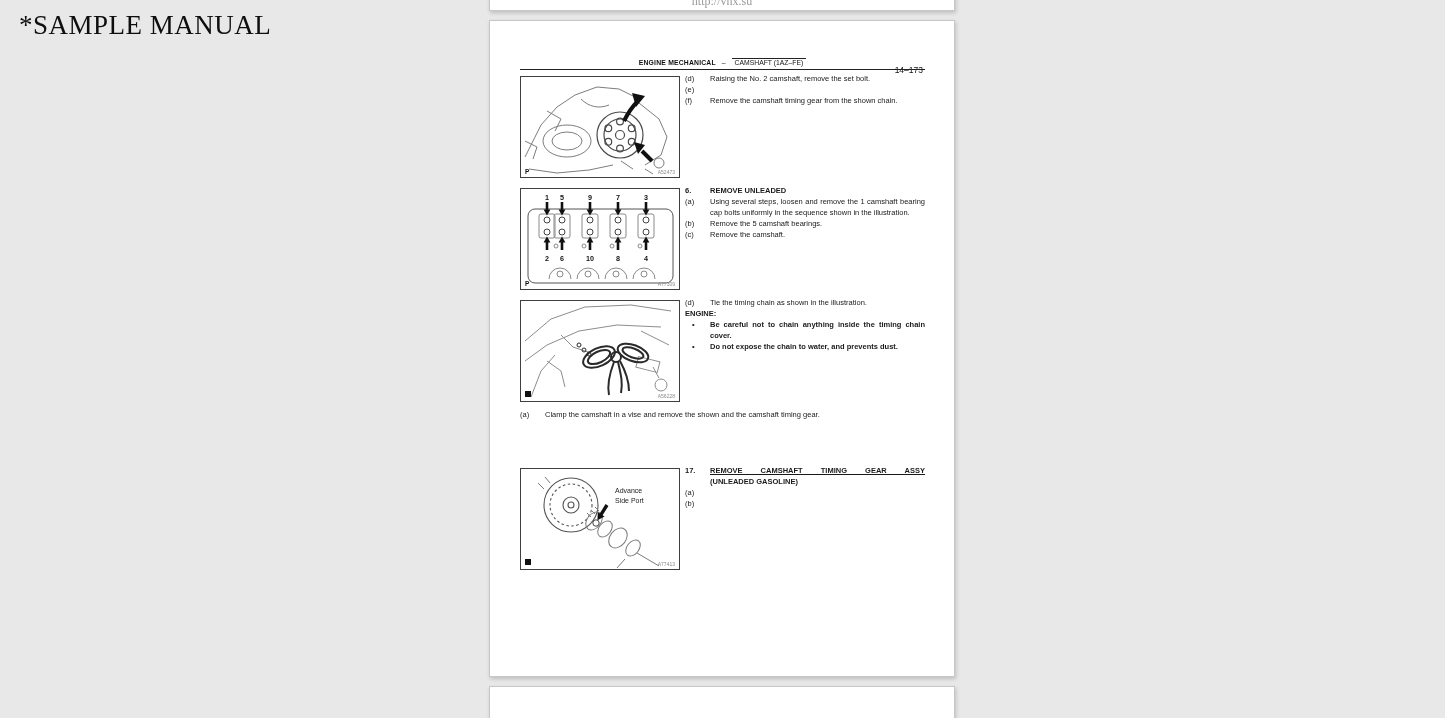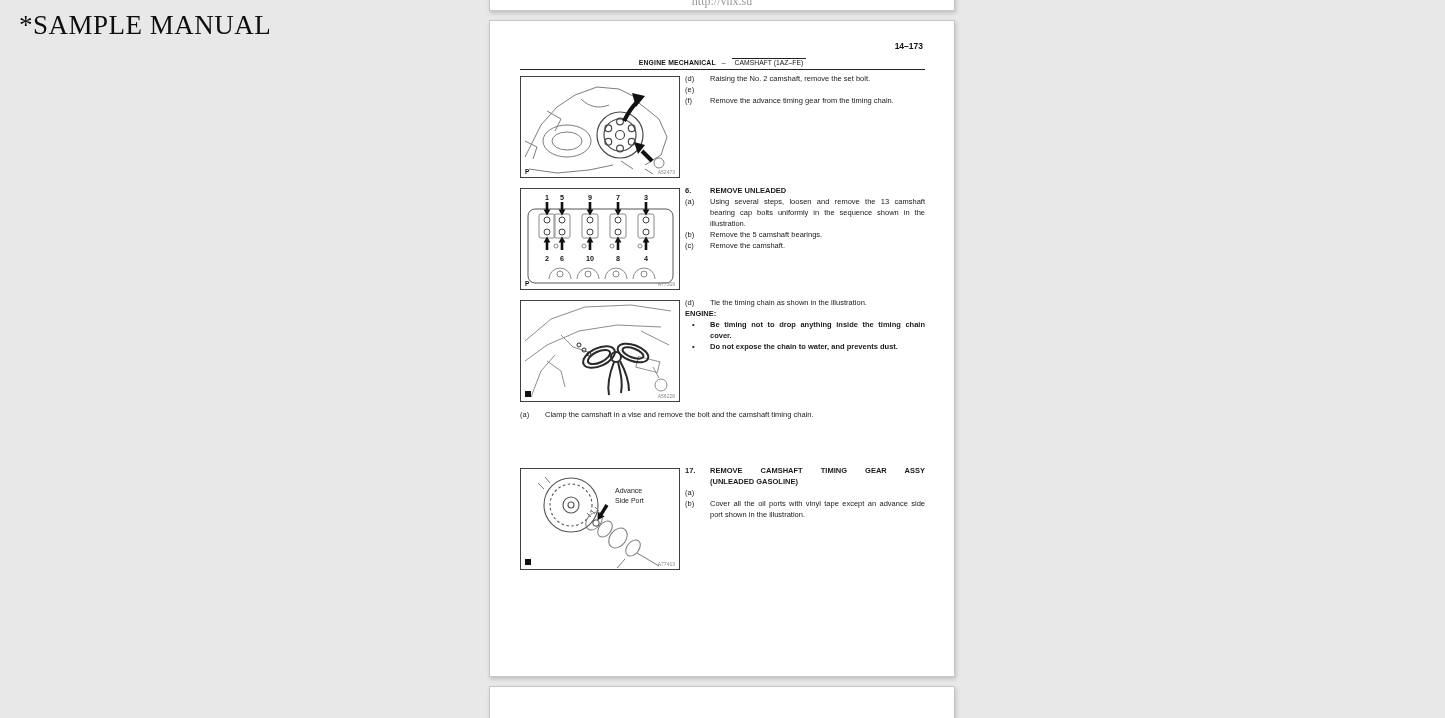--- a/index.html
+++ b/index.html
@@ -31,22 +31,22 @@
 
   .watermark {
     position:absolute; left:0; right:0; bottom:1px;
     text-align:center;
     font-family:"Liberation Serif", serif;
     font-size:12px; color:#9a9a9a;
   }
 
   
   .pgnum {
-    position:absolute; top:20px; right:31px;
-    font-size:8.5px; font-weight:bold; color:#111;
+    position:absolute; top:44px; right:31px;
+    font-size:8.5px; font-weight:normal; color:#111;
   }
   .hdr {
     position:absolute; left:30px; width:405px; top:38px;
     text-align:center; font-size:6.8px;
     border-bottom:1px solid #222; padding-bottom:2.5px;
     color:#111; white-space:nowrap;
   }
   .hdr .sec { font-weight:bold; letter-spacing:.2px; }
   .hdr .sep { margin:0 6px; }
   .hdr .ttl { border-top:1px solid #222; padding:0 3px; }
@@ -65,21 +65,21 @@
 
   
   .tblock { position:absolute; left:195px; width:240px; font-size:7.5px; line-height:11px; }
   .tblock.full { left:30px; width:405px; }
   .b1{top:52px}.b2{top:164px}.b3{top:276px}.b4{top:388px}.b5{top:444px}
 
   .li { display:flex; }
   .li .lbl { width:25px; flex:none; }
   .li .txt { flex:1; text-align:justify; }
   .li.hd .lbl, .li.hd .txt { font-weight:bold; }
-  .jlast { display:block; text-align:justify; text-align-last:justify; }
+  .jlast { display:block; text-align:justify; text-align-last:justify;text-decoration:underline; }
   .nhd { font-weight:bold; }
   .li.bullet-row .lbl { width:25px; padding-left:7px; font-weight:bold; }
   .li.bullet-row .txt { font-weight:bold; }
 </style>
 </head>
 <body>
 
 <div class="sample-title">*SAMPLE MANUAL</div>
 
 <div class="page page-frag-top">
@@ -283,75 +283,74 @@
   <div class="tblock b1">
     <div class="li">
         <span class="lbl">(d)</span>
         <span class="txt">Raising the No. 2 camshaft, remove the set bolt.</span>
       </div>
     <div class="li">
         <span class="lbl">(e)</span>
       </div>
     <div class="li">
         <span class="lbl">(f)</span>
-        <span class="txt">Remove the advance timing gear from the timing chain.</span>
+        <span class="txt">Remove the camshaft timing gear from the shown chain.</span>
       </div>
   </div>
 
   <div class="tblock b2">
     <div class="li hd">
         <span class="lbl">6.</span>
         <span class="txt">REMOVE UNLEADED</span>
       </div>
     <div class="li">
         <span class="lbl">(a)</span>
-        <span class="txt">Using several steps, loosen and remove the 13 camshaft bearing cap bolts uniformly in the sequence shown in the illustration.</span>
+        <span class="txt">Using several steps, loosen and remove the 1 camshaft bearing cap bolts uniformly in the sequence shown in the illustration.</span>
       </div>
     <div class="li">
         <span class="lbl">(b)</span>
         <span class="txt">Remove the 5 camshaft bearings.</span>
       </div>
     <div class="li">
         <span class="lbl">(c)</span>
         <span class="txt">Remove the camshaft.</span>
       </div>
   </div>
 
   <div class="tblock b3">
     <div class="li">
         <span class="lbl">(d)</span>
         <span class="txt">Tie the timing chain as shown in the illustration.</span>
       </div>
     <div class="nhd">ENGINE:</div>
     <div class="li bullet-row">
         <span class="lbl">•</span>
-        <span class="txt">Be timing not to drop anything inside the timing chain cover.</span>
+        <span class="txt">Be careful not to chain anything inside the timing chain cover.</span>
       </div>
     <div class="li bullet-row">
         <span class="lbl">•</span>
         <span class="txt">Do not expose the chain to water, and prevents dust.</span>
       </div>
   </div>
 
   <div class="tblock full b4">
     <div class="li">
         <span class="lbl">(a)</span>
-        <span class="txt">Clamp the camshaft in a vise and remove the bolt and the camshaft timing chain.</span>
+        <span class="txt">Clamp the camshaft in a vise and remove the shown and the camshaft timing gear.</span>
       </div>
   </div>
 
   <div class="tblock b5">
     <div class="li hd">
       <span class="lbl">17.</span>
       <span class="txt"><span class="jlast">REMOVE CAMSHAFT TIMING GEAR ASSY</span><span>(UNLEADED GASOLINE)</span></span>
     </div>
     <div class="li">
         <span class="lbl">(a)</span>
       </div>
     <div class="li">
         <span class="lbl">(b)</span>
-        <span class="txt">Cover all the oil ports with vinyl tape except an advance side port shown in the illustration.</span>
       </div>
   </div>
 
 </div>
 
 <div class="page page-frag-btm"></div>
 
 </body></html>

